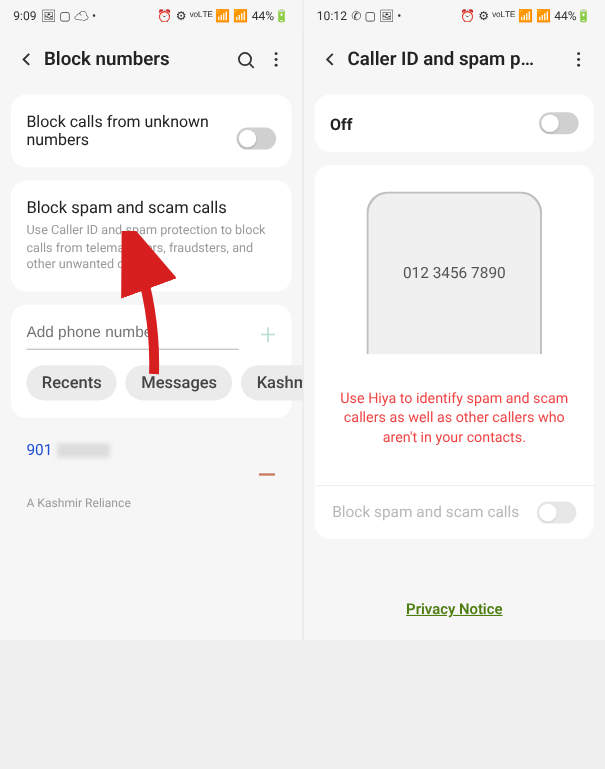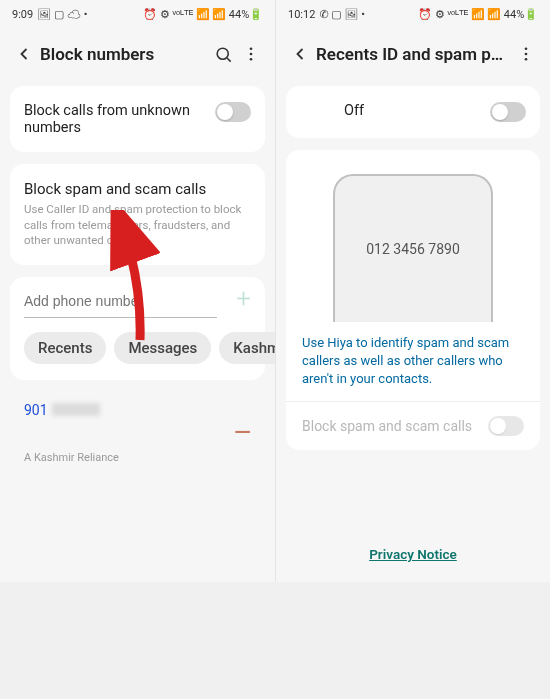--- a/index.html
+++ b/index.html
@@ -42,21 +42,21 @@
   color: #222;
   flex: 1;
 }
 .icon-btn { width: 24px; height: 24px; display: flex; align-items: center; justify-content: center; color: #333; }
 .card {
   background: #fff;
   border-radius: 14px;
   margin: 6px 10px;
   padding: 16px 14px;
 }
-.row { display: flex; align-items: flex-start; justify-content: space-between; gap: 12px; }
+.row { display: flex; align-items: flex-end; justify-content: space-between; gap: 12px; }
 .row-text { flex: 1; font-size: 14.5px; color: #222; }
 .sub-text { font-size: 11.5px; color: #9a9a9a; line-height: 1.35; margin-top: 4px; }
 .toggle {
   width: 36px; height: 20px; background: #d0d0d0; border-radius: 10px; position: relative;
 }
 .toggle::after {
   content: ""; position: absolute; width: 16px; height: 16px; background: #fff; border-radius: 50%;
   top: 2px; left: 2px; box-shadow: 0 1px 2px rgba(0,0,0,0.2);
 }
 .input-line {
@@ -72,27 +72,27 @@
 .list-title { font-size: 14px; color: #1d4ed8; display: flex; align-items: center; gap: 4px; }
 .list-sub { font-size: 11px; color: #9a9a9a; margin-top: 33px; }
 .minus-btn { color: #c77a5f; font-size: 22px; font-weight: 500; }
 .phone-illustration {
   width: 160px; height: 148px; margin: 10px auto 0;
   border: 2px solid #c0c0c0; border-bottom: none;
   border-radius: 20px 20px 0 0; background: #f0f0f0;
   display: flex; align-items: center; justify-content: center;
   font-size: 14px; color: #555;
 }
-.big-card { background: #fff; border-radius: 14px; margin: 6px 10px 0; padding: 14px 0 0; overflow: hidden; }
-.info-text { font-size: 13px; color: #0369a1; padding: 12px 16px; line-height: 1.4; }
+.big-card { background: #fff; border-radius: 14px; margin: 6px 10px 0; padding: 14px 0 0; overflow: hidden; text-align: center; }
+.info-text { font-size: 13px; color: #ef4444; padding: 32px 16px; line-height: 1.4; }
 .bottom-row { display: flex; align-items: center; justify-content: space-between; padding: 14px 16px; border-top: 1px solid #eee; }
 .disabled-text { color: #b8b8b8; font-size: 14px; }
 .privacy {
   position: absolute; bottom: 20px; left: 0; right: 0; text-align: center;
-  font-size: 13.5px; font-weight: 600; color: #0f766e; text-decoration: underline;
+  font-size: 13.5px; font-weight: 600; color: #4d7c0f; text-decoration: underline;
 }
 .arrow-annotation {
   position: absolute; left: 90px; top: 210px; pointer-events: none; z-index: 10;
 }
 .blur-box {
   display: inline-block; width: 48px; height: 13px; background: #dcdcdc; filter: blur(2px); vertical-align: middle;
 }
 </style>
 </head>
 <body>
@@ -183,32 +183,32 @@
       <span>⏰ ⚙ ᵛᵒᴸᵀᴱ 📶 📶 44%🔋</span>
     </div>
   </div>
 
   <div class="header">
     <span class="icon-btn">
       <svg width="20" height="20" viewBox="0 0 24 24" fill="none" stroke="currentColor" stroke-width="2.2">
           <polyline points="15 18 9 12 15 6"></polyline>
         </svg>
     </span>
-    <span class="title">Recents ID and spam p…</span>
+    <span class="title">Caller ID and spam p…</span>
     <span class="icon-btn">
       <svg width="18" height="18" viewBox="0 0 24 24" fill="currentColor">
           <circle cx="12" cy="5" r="1.8"></circle>
           <circle cx="12" cy="12" r="1.8"></circle>
           <circle cx="12" cy="19" r="1.8"></circle>
         </svg>
     </span>
   </div>
 
   <div class="card row">
-    <span class="row-text" style="font-weight:400;margin-left:44px;">Off</span>
+    <span class="row-text" style="font-weight:700;">Off</span>
     <span class="toggle"></span>
   </div>
 
   <div class="big-card">
     <div class="phone-illustration">
       <span>012 3456 7890</span>
     </div>
     <div class="info-text">Use Hiya to identify spam and scam callers as well as other callers who aren't in your contacts.</div>
     <div class="bottom-row">
       <span class="disabled-text">Block spam and scam calls</span>

